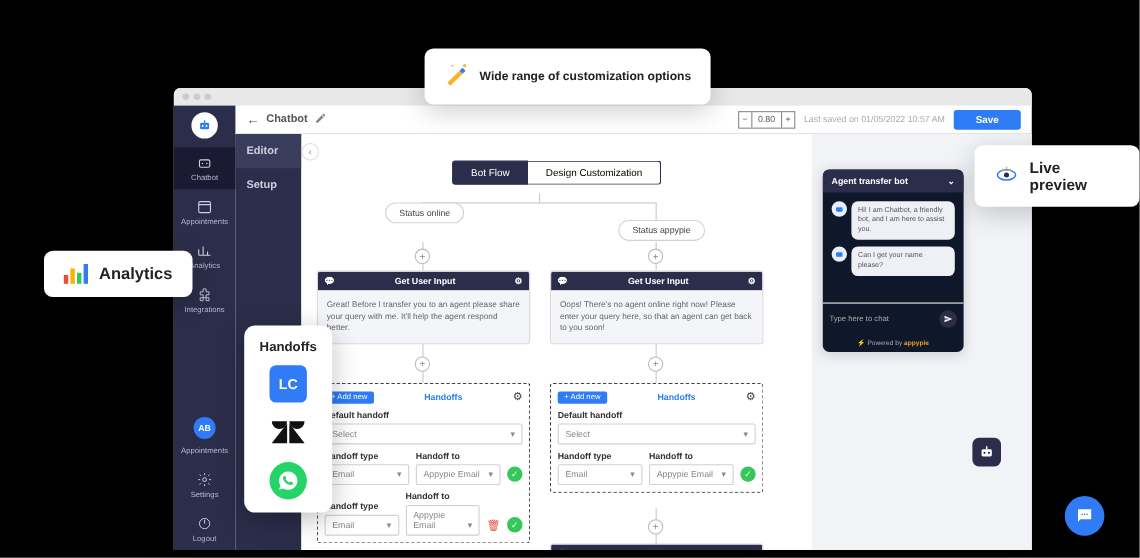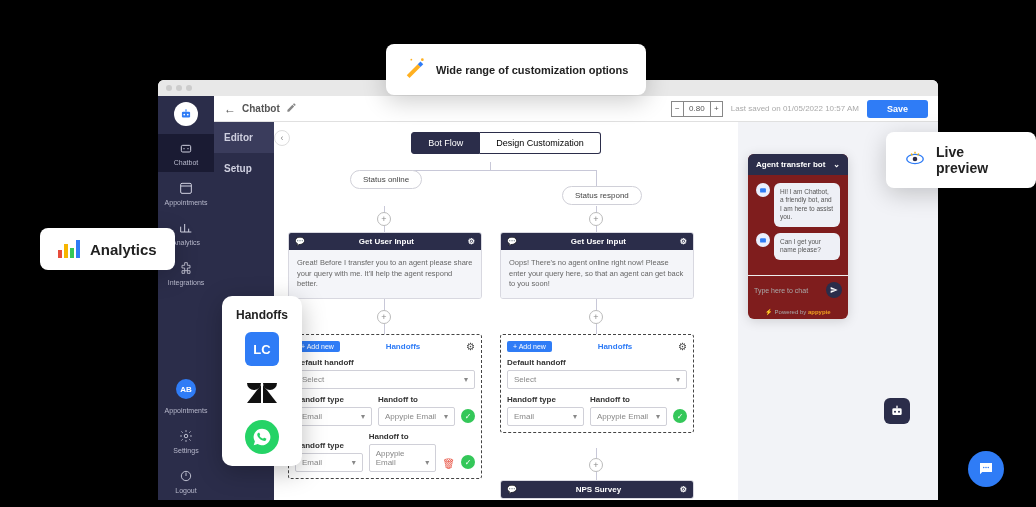--- a/index.html
+++ b/index.html
@@ -22,21 +22,21 @@
 .zoom-btn{width:12px;height:14px;display:flex;align-items:center;justify-content:center;cursor:pointer;border-left:1px solid #888}
 .zoom-btn:first-child{border-left:none;border-right:1px solid #888}
 .zoom-val{width:26px;text-align:center;font-size:8px}
 .saved-text{color:#aaa;font-size:8px}
 .save-btn{background:#2f7cf6;color:#fff;border:none;padding:4px 20px;border-radius:3px;font-size:9px;font-weight:bold;cursor:pointer}
 .leftpanel{position:absolute;left:56px;top:42px;width:60px;height:calc(100% - 42px);background:#2b2d4a;color:#cfd0e0;font-size:10px}
 .leftpanel .tab{padding:10px 10px;cursor:pointer;font-weight:600}
 .leftpanel .tab.active{background:#3a3c5c}
 .canvas{position:absolute;left:116px;top:42px;right:200px;bottom:0;background:#fff;overflow:hidden}
 .expand-toggle{position:absolute;left:116px;top:50px;width:16px;height:16px;border-radius:50%;background:#fff;border:1px solid #ddd;display:flex;align-items:center;justify-content:center;font-size:9px;color:#888;z-index:5}
-.tab-pills{display:flex;justify-content:center;margin:10px auto 0;gap:0}
+.tab-pills{display:flex;justify-content:center;margin:24px auto 0;gap:0}
 .pill{font-size:9px;padding:5px 16px;border:1px solid #2b2d4a;cursor:pointer}
 .pill.active{background:#2b2d4a;color:#fff}
 .pill:first-child{border-radius:3px 0 0 3px}
 .pill:last-child{border-radius:0 3px 3px 0;border-left:none}
 .flow{position:relative;margin-top:8px;height:360px}
 .vline{position:absolute;background:#c8c8d8;width:1px}
 .hline{position:absolute;background:#c8c8d8;height:1px}
 .status-chip{position:absolute;background:#fff;border:1px solid #d0d0d8;border-radius:12px;font-size:8px;padding:4px 12px;color:#444}
 .plus-circle{position:absolute;width:14px;height:14px;border-radius:50%;border:1px solid #bbb;background:#fff;display:flex;align-items:center;justify-content:center;font-size:9px;color:#888;cursor:pointer}
 .node{position:absolute;width:194px;border:1px solid #d8d8e0;border-radius:3px;background:#fff;overflow:hidden}
@@ -51,21 +51,21 @@
 .hh-gear{color:#444;cursor:pointer;font-size:10px}
 .hh-section{margin-bottom:6px}
 .hh-label{font-size:8px;font-weight:bold;color:#333;margin-bottom:3px}
 .hh-select{width:100%;border:1px solid #d0d0d8;border-radius:2px;font-size:8px;padding:4px 6px;color:#888;background:#fff;display:flex;align-items:flex-end;justify-content:space-between}
 .hh-row{display:flex;gap:6px;align-items:flex-end}
 .hh-col{flex:1}
 .check-icon{width:14px;height:14px;border-radius:50%;background:#34c759;display:flex;align-items:center;justify-content:center;color:#fff;font-size:8px;flex-shrink:0;margin-bottom:3px}
 .trash-icon{color:#e74c3c;font-size:10px;flex-shrink:0;margin-bottom:3px;cursor:pointer}
 .preview-panel{position:absolute;right:0;top:42px;width:200px;bottom:0;background:#f2f3f7}
 .preview-head{background:#2b2d4a;color:#fff;font-size:10px;font-weight:bold;text-align:center;padding:6px}
-.chat-window{position:absolute;left:10px;top:32px;width:100px;background:#7f1d1d;border-radius:6px;box-shadow:0 2px 12px rgba(0,0,0,.15);overflow:hidden}
+.chat-window{position:absolute;left:10px;top:32px;width:128px;background:#0f172a;border-radius:6px;box-shadow:0 2px 12px rgba(0,0,0,.15);overflow:hidden}
 .chat-head{background:#2b2d4a;color:#fff;font-size:8px;font-weight:bold;padding:6px 8px;display:flex;align-items:center;justify-content:space-between}
 .chat-body{padding:8px;display:flex;flex-direction:column;gap:6px;min-height:100px}
 .msg{display:flex;gap:4px;align-items:flex-start}
 .msg-ava{width:14px;height:14px;border-radius:50%;background:#eaeffe;flex-shrink:0;display:flex;align-items:center;justify-content:center}
 .msg-bubble{background:#eef0f6;border-radius:6px;padding:5px 6px;font-size:6.5px;color:#555;line-height:1.3}
 .chat-input{border-top:1px solid #eee;padding:6px;display:flex;align-items:center;gap:4px}
 .chat-input-field{flex:1;font-size:7px;color:#aaa}
 .send-btn{width:16px;height:16px;border-radius:50%;background:#2b2d4a;display:flex;align-items:center;justify-content:center;color:#fff;cursor:pointer}
 .powered{font-size:6px;color:#aaa;text-align:center;padding:4px}
 .powered b{color:#f0a020}
@@ -203,21 +203,21 @@
       <div class="hline" style="left:110px;top:8px;width:212px"></div>
       <div class="vline" style="left:110px;top:8px;height:18px"></div>
       <div class="vline" style="left:322px;top:8px;height:18px"></div>
       <div class="vline" style="left:110px;top:44px;height:26px"></div>
       <div class="vline" style="left:322px;top:44px;height:26px"></div>
       <div class="vline" style="left:110px;top:130px;height:50px"></div>
       <div class="vline" style="left:322px;top:130px;height:50px"></div>
       <div class="vline" style="left:322px;top:286px;height:40px"></div>
 
       <div class="status-chip" style="left:76px;top:8px">Status online</div>
-      <div class="status-chip" style="left:288px;top:24px">Status respond</div>
+      <div class="status-chip" style="left:288px;top:24px">Status appypie</div>
 
       <div class="plus-circle" style="left:103px;top:50px">+</div>
       <div class="plus-circle" style="left:315px;top:50px">+</div>
 
       <div class="node" style="left:14px;top:70px">
         <div class="node-head">
           <span>💬</span>
           <span class="title">Get User Input</span>
           <span class="gear">⚙</span>
         </div>

